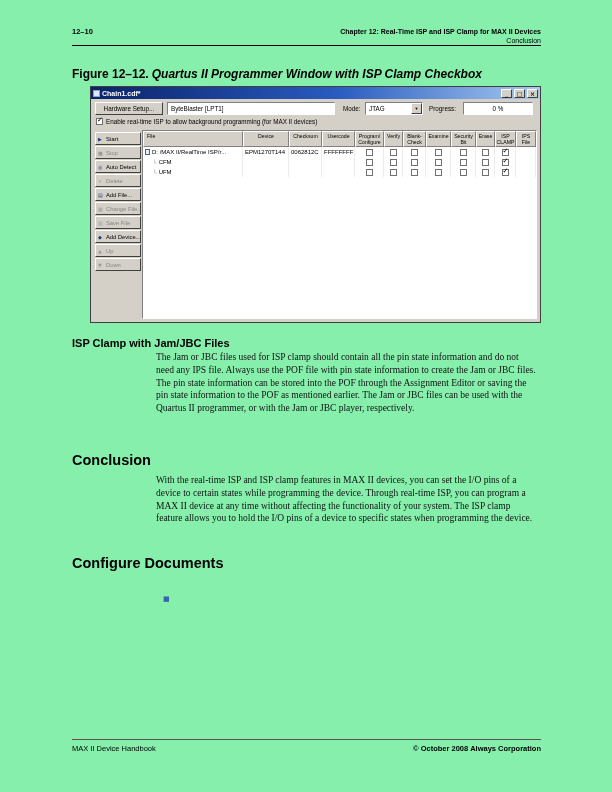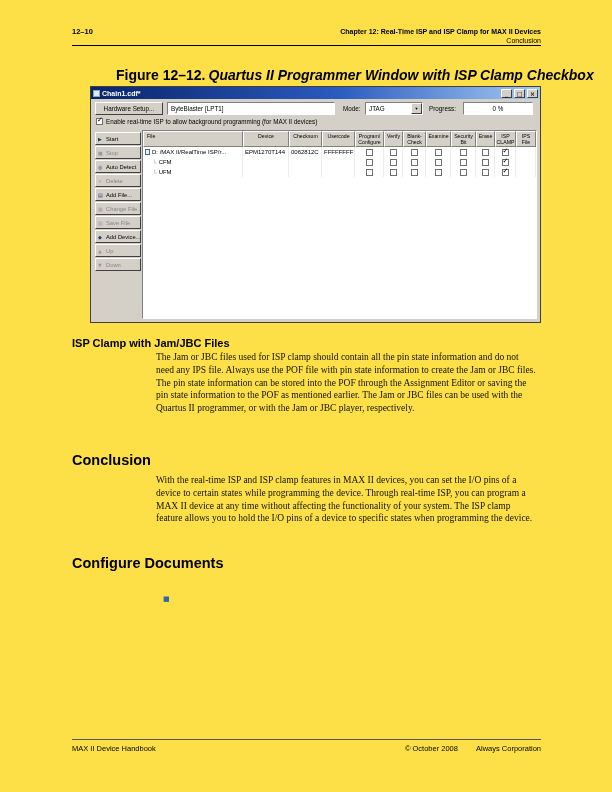--- a/index.html
+++ b/index.html
@@ -1,32 +1,32 @@
 <!DOCTYPE html>
 <html><head>
 <meta charset="utf-8">
 <style>
   html,body { margin:0; padding:0; background:#fff; }
-  .page { position:relative; width:612px; height:792px; background:#fde047; overflow:hidden;
+  .page { position:relative; width:612px; height:792px; background:#86efac; overflow:hidden;
           font-family:"Liberation Sans",sans-serif; color:#000; }
   .page * { box-sizing:border-box; }
 
   
   .hdr { position:absolute; top:27px; left:72px; width:469px; display:flex; justify-content:space-between; align-items:flex-start; }
   .pgnum { font-weight:bold; font-size:7.5px; }
   .hdr-right { text-align:right; font-size:7px; line-height:9px; }
   .hdr-chapter { font-weight:bold; }
   .rule { position:absolute; left:72px; width:469px; height:1px; background:#000; }
   .hdr-rule { top:45px; }
   .ftr-rule { top:739px; background:#555; }
   .footer { position:absolute; top:744px; left:72px; width:469px; display:flex; justify-content:space-between; font-size:7.5px; }
-  .ftr-right span { margin-left:18px; }
+  .ftr-right span { margin-left:2px;font-weight:bold; }
 
   
-  .figcap { position:absolute; top:67px; left:72px; font-size:14px;margin-left:44px; }
+  .figcap { position:absolute; top:67px; left:72px; font-size:12px; }
   .figlabel { font-weight:bold; }
   .figtitle { font-style:italic; font-weight:bold; margin-left:3px; }
 
   
   .win { position:absolute; top:86px; left:90px; width:451px; height:237px; background:#d4d0c8;
          border:1px solid #404040; font-family:"Liberation Sans",sans-serif; }
   .titlebar { position:absolute; top:0; left:0; right:0; height:12px; padding:0 2px; display:flex; align-items:center; gap:2px;
               background:linear-gradient(90deg,#0a246a 0%,#2a5bc0 55%,#a6caf0 100%); }
   .app-icon { width:7px; height:7px; background:#dbe8ff; border:1px solid #8aa; flex:none; }
   .title { flex:1; color:#fff; font-weight:bold; font-size:7px; white-space:nowrap; overflow:hidden; }

